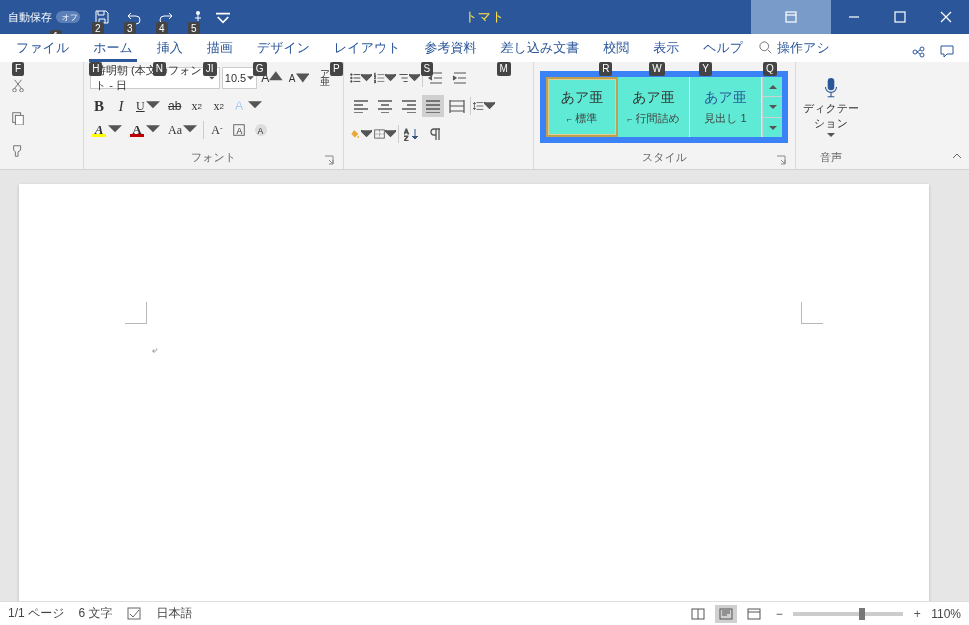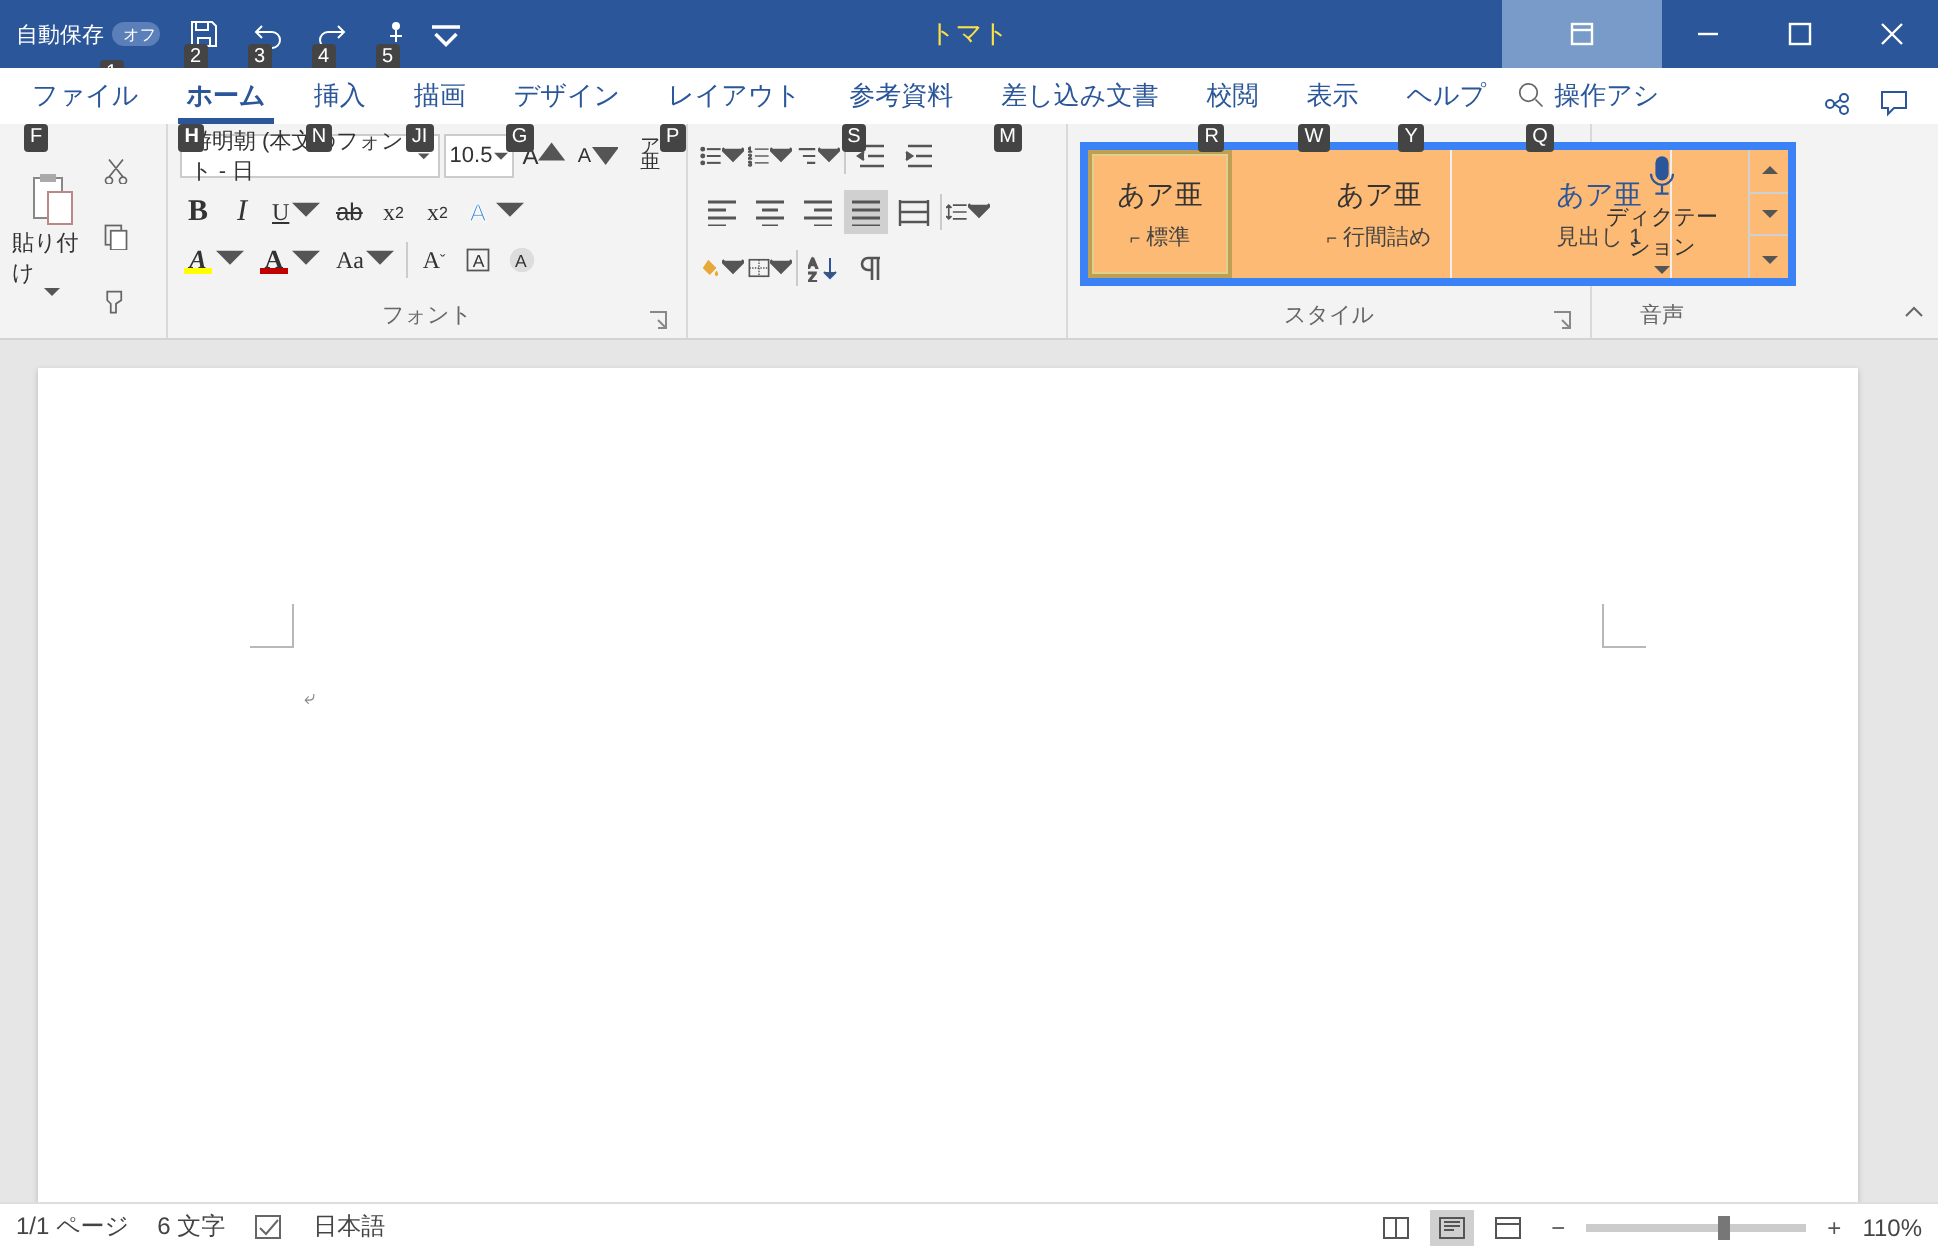--- a/index.html
+++ b/index.html
@@ -17,21 +17,21 @@
 
 .doc-title { position: absolute; left: 50%; transform: translateX(-50%); font-size: 13px; color: #fde047; }
 .win-controls { margin-left: auto; display: flex; height: 34px; }
 .win-controls .wc { width: 46px; display: flex; align-items: center; justify-content: center; }
 .win-controls .collapse-panel { width: 80px; background: #789bc9; }
 .win-controls svg { width: 12px; height: 12px; stroke: #fff; stroke-width: 1.2; fill: none; }
 
 
 .tabs { height: 28px; background: #fff; display: flex; align-items: flex-end; position: relative; padding: 0 4px; }
 .tab { padding: 4px 12px 5px; font-size: 13px; color: #2b579a; position: relative; white-space: nowrap; }
-.tab.active { font-weight: bold; }
+.tab.active { font-weight: normal; }
 .tab.active::after { content: ""; position: absolute; left: 8px; right: 8px; bottom: 0; height: 3px; background: #2b579a; }
 .tab .keytip { bottom: -14px; left: 8px; z-index: 10; }
 .tabs .right-icons { margin-left: auto; display: flex; gap: 8px; align-items: center; position: relative; padding-right: 8px; }
 .tabs .right-icons .ri { position: relative; width: 20px; height: 20px; display:flex; align-items:center; justify-content:center; }
 
 
 .ribbon { height: 108px; background: #f3f3f3; border-bottom: 1px solid #d3d3d3; display: flex; position: relative; }
 .group { border-right: 1px solid #d9d9d9; padding: 4px 6px 0; display: flex; flex-direction: column; position: relative; }
 .group .group-body { flex: 1; display: flex; }
 .group .group-label { text-align: center; font-size: 11px; color: #666; padding: 2px 0 4px; position: relative; }
@@ -60,21 +60,21 @@
 .colorbtn .swatch { width: 14px; height: 3px; margin-top: -2px; }
 .colorbtn .letter { font-family: 'Times New Roman'; font-size: 13px; font-weight: bold; line-height: 12px; }
 
 
 .para .rows { display:flex; flex-direction:column; gap: 4px; }
 .para .prow { display: flex; align-items: center; height: 24px; gap: 2px; }
 .para .pbtn { width: 22px; height: 22px; display:flex; align-items:center; justify-content:center; }
 .para .pbtn svg { width: 16px; height: 14px; fill: #555; stroke: #555; }
 
 
-.styles .gallery { display: flex; border: 4px solid #3b82f6; background: #fdba74; height: 72px; gap: 38px; }
+.styles .gallery { display: flex; border: 6px solid #3b82f6; background: #5eead4; height: 72px; }
 .styles .style-item { width: 72px; display:flex; flex-direction:column; align-items:center; justify-content:center; border-right: 1px solid #eee; }
 .styles .style-item.selected { border: 2px solid #c0a050; box-shadow: inset 0 0 0 1px #e0d090; }
 .styles .style-item .sample { font-size: 14px; color: #333; margin-bottom: 4px; }
 .styles .style-item .sample.blue { color: #2b579a; }
 .styles .style-item .name { font-size: 11px; color: #444; }
 .styles .more { width: 20px; display:flex; flex-direction:column; border-left:1px solid #d0d0d0; }
 .styles .more div { flex:1; display:flex; align-items:center; justify-content:center; border-bottom:1px solid #d0d0d0; }
 .styles .more svg { width:8px; height:8px; fill:#555; }
 
 
@@ -204,31 +204,20 @@
         </svg>
       <div class="keytip" style="bottom:-14px;left:0">ZC</div>
     </div>
   </div>
 </div>
 
 <div class="ribbon">
 
   <div class="group clip" style="width:84px">
     <div class="group-body">
-      <div class="big">
-        <svg width="26" height="28" viewBox="0 0 24 28">
-            <rect x="3" y="3" width="14" height="20" fill="#fff" stroke="#888"></rect>
-            <rect x="6" y="1" width="8" height="4" fill="#aaa"></rect>
-            <rect x="10" y="10" width="12" height="16" fill="#fff" stroke="#b88"></rect>
-          </svg>
-        <span>貼り付け</span>
-        <svg width="8" height="5" viewBox="0 0 8 5">
-            <path d="M0 0l4 4 4-4" fill="#555"></path>
-          </svg>
-      </div>
       <div class="side">
         <div class="ico small">
             <svg viewBox="0 0 16 16">
               <path d="M4 2l8 10M12 2L4 12M4 12a2 2 0 1 0 0 4 2 2 0 0 0 0-4zM12 12a2 2 0 1 0 0 4 2 2 0 0 0 0-4z" fill="none" stroke="#666"></path>
             </svg>
           </div>
         <div class="ico small">
             <svg viewBox="0 0 16 16">
               <rect x="2" y="2" width="9" height="11" fill="none" stroke="#666"></rect>
               <rect x="5" y="5" width="9" height="11" fill="#fff" stroke="#666"></rect>

